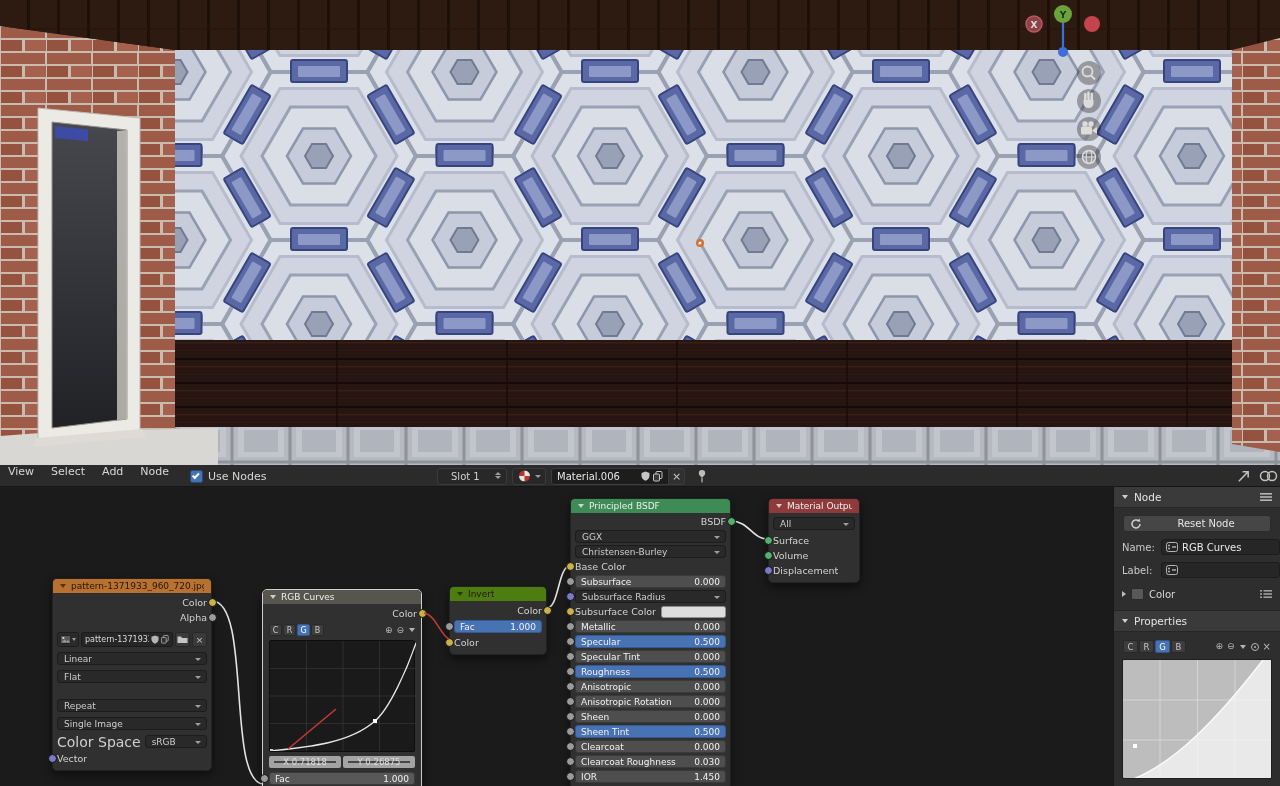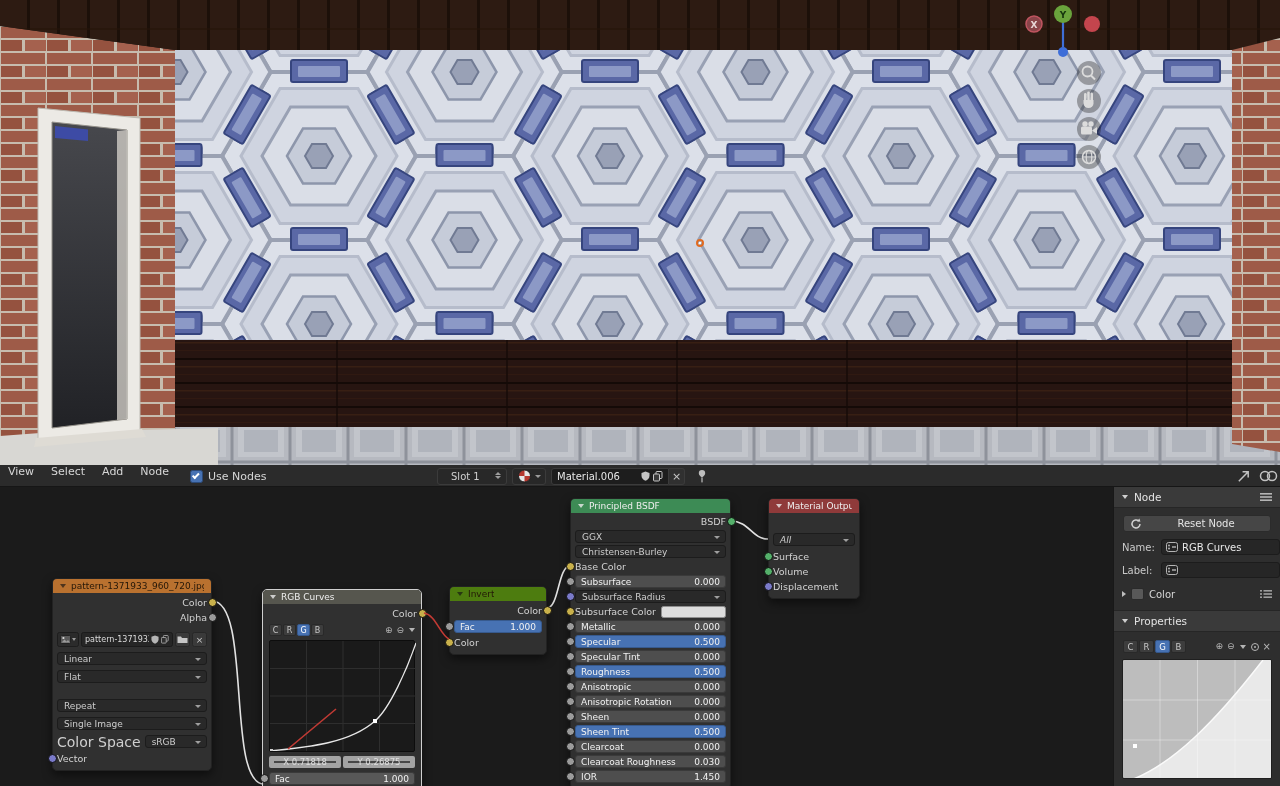--- a/index.html
+++ b/index.html
@@ -564,21 +564,21 @@
             <span>1.450</span>
           </span>
       </div>
     </div>
 
     <div class="node" id="node-output" style="left:768px; top:11px; width:92px;">
       <div class="nhead lighttxt" style="background:#8f3a3a;">
         <span class="htri" style="border-top-color:rgba(235,235,235,0.8);"></span>
           <span class="lab">Material Output</span>
       </div>
-      <div class="nrow" style="margin-top:20px;font-style:italic;">
+      <div class="nrow" style="margin-top:4px;">
           <span class="dd">
             <span>All</span>
           </span>
         </div>
       <div class="nrow" style="margin-top:4px;">
         <span class="sock l sk-s"></span>
         <span class="lab">Surface</span>
       </div>
       <div class="nrow">
         <span class="sock l sk-s"></span>

